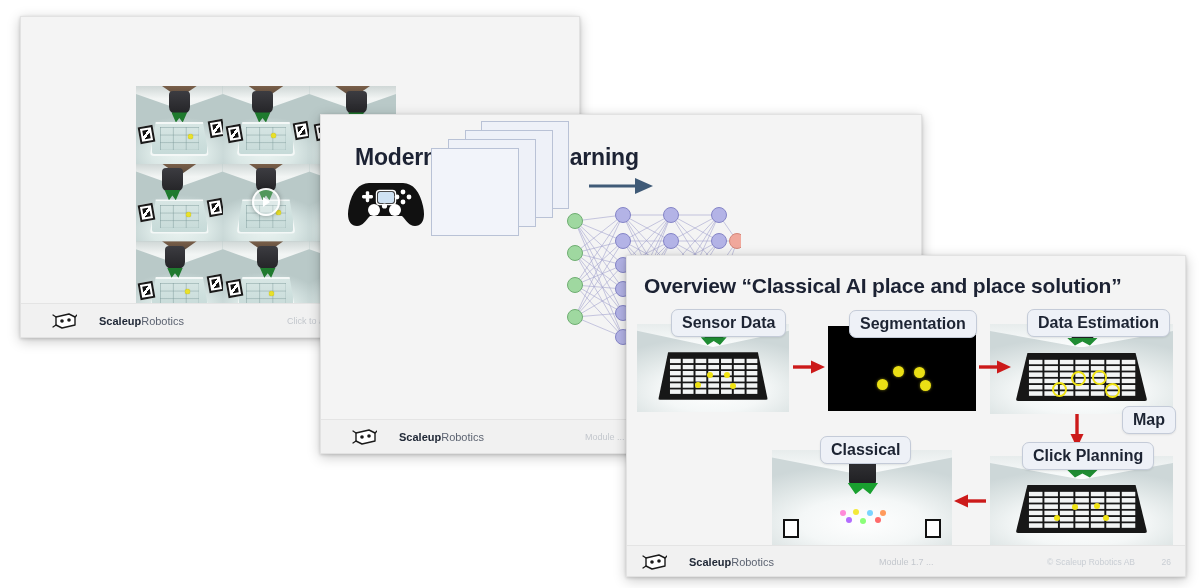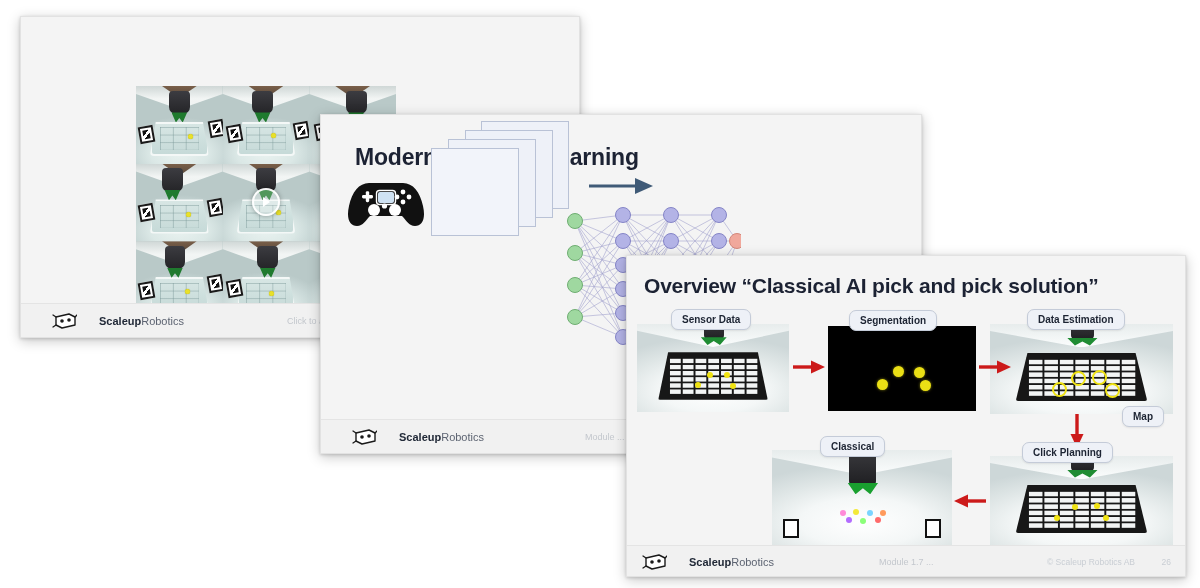--- a/index.html
+++ b/index.html
@@ -128,21 +128,21 @@
   .nnet{position:absolute;left:240px;top:88px;}
   #slide2 .footer{height:33px;}
   #slide2 .logo{position:absolute;left:30px;top:8px;}
   #slide2 .foot-mid{left:264px;top:12px;}
 
   
   #slide3{left:626px;top:255px;width:558px;height:320px;}
   #slide3 .slide-title{left:17px;top:18px;font-size:21px;}
   .pill{
     position:absolute;background:#eef1f7;border:1px solid #c4cbd8;
-    border-radius:7px;font-size:10px;font-weight:bold;color:#1d2433;
+    border-radius:7px;font-size:16px;font-weight:bold;color:#1d2433;
     padding:4px 10px;white-space:nowrap;z-index:6;
     box-shadow:0 1px 2px rgba(0,0,0,.08);
   }
   .panel{position:absolute;overflow:hidden;background:#e8eceb;}
   .scene{position:absolute;inset:0;}
   .scene .bowl{
     position:absolute;inset:0;
     background:
       radial-gradient(ellipse 82% 60% at 50% 75%, #ffffff 0%, #f4f7f7 42%, #dfe6e6 72%, #cdd7d8 100%);
   }
@@ -383,21 +383,21 @@
             <circle cx="18" cy="8" r="1.8" fill="#1a1a1a"></circle>
           <path d="M5 5 L2 3 M5 13 L2 15 M24 5 L26 3" stroke="#1a1a1a" stroke-width="1.3" stroke-linecap="round"></path>
         </svg>
         <span class="logo-text"><b>Scaleup</b><span>Robotics</span></span>
       </div>
       <div class="foot-mid">Module ...</div>
     </div>
   </div>
 
   <div class="slide" id="slide3">
-    <div class="slide-title">Overview “Classical AI pick and pick solution”</div>
+    <div class="slide-title">Overview “Classical AI place and place solution”</div>
 
     <div class="pill" style="left:44px;top:53px;">Sensor Data</div>
     <div class="panel" style="left:10px;top:68px;width:152px;height:88px;">
       <div class="scene">
           <div class="bowl"></div>
           <div class="topband"></div>
           <div class="grid-tray"></div>
         <div class="arm"></div>
           <div class="arm-grip"></div>
         <div class="ydot" style="left:46%;top:55%"></div>

